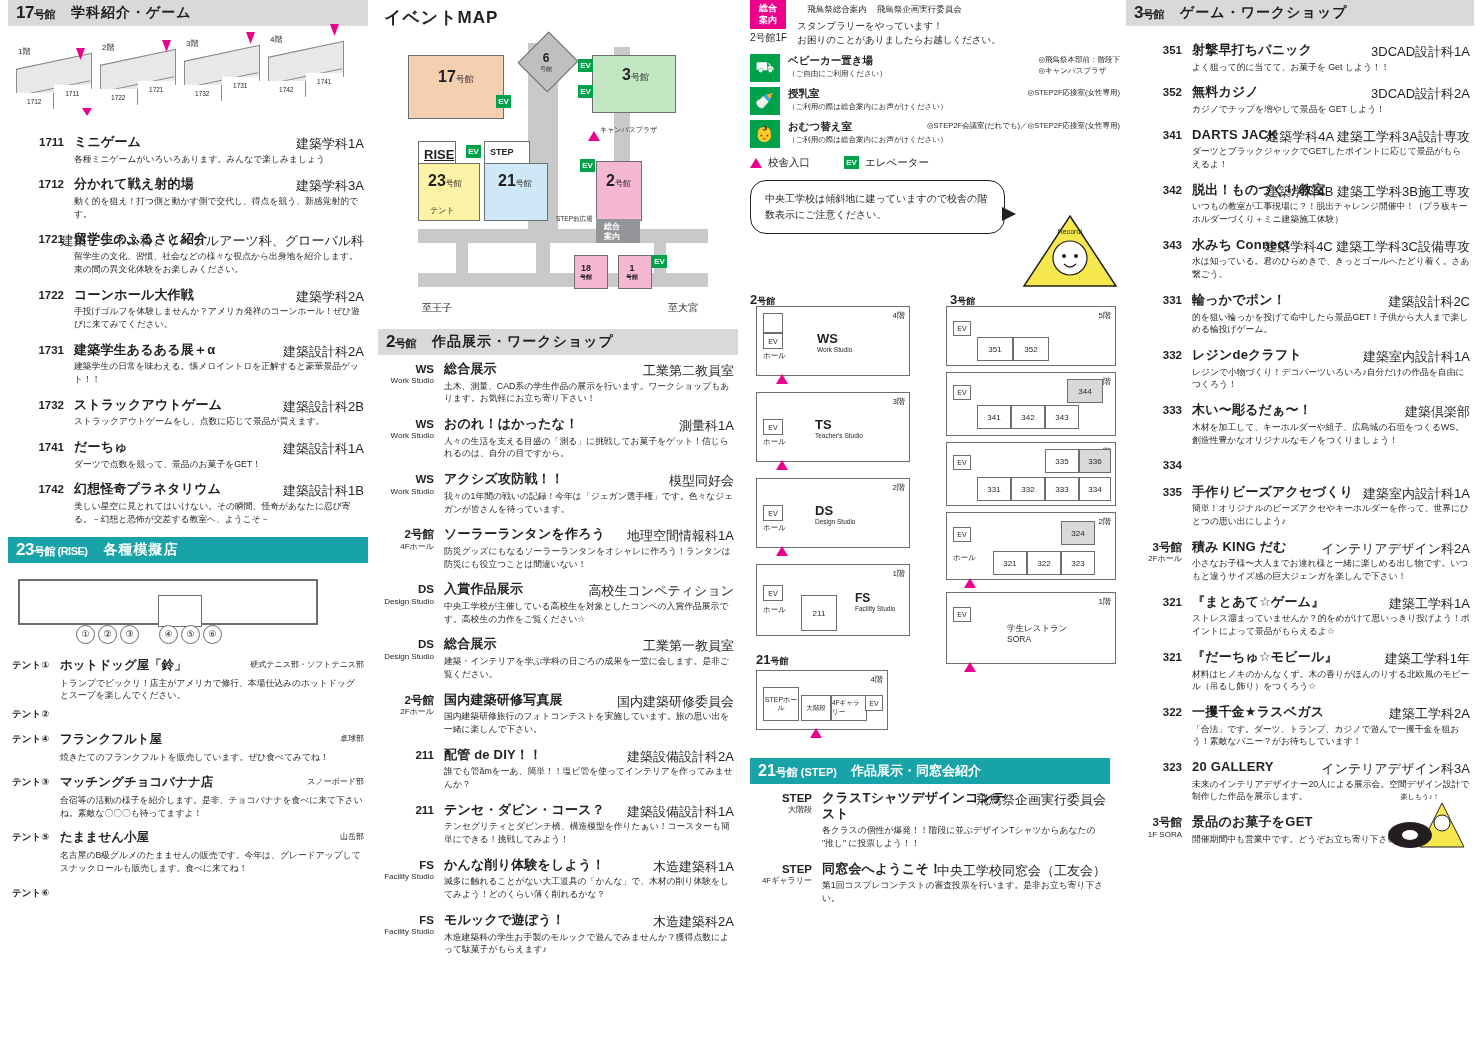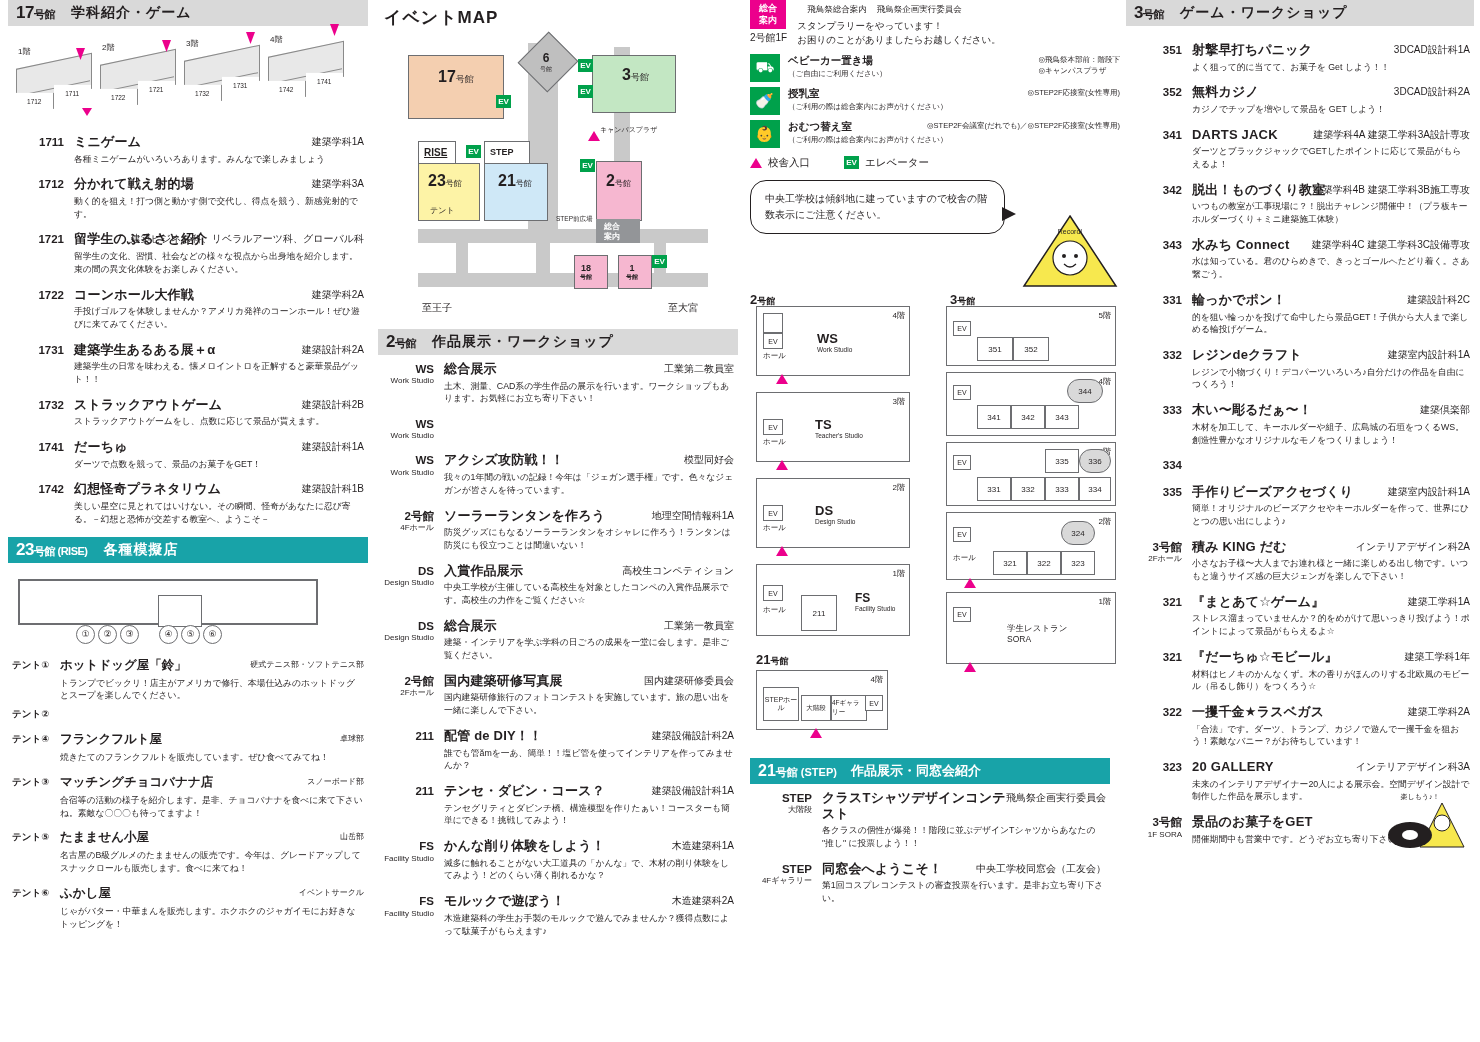--- a/index.html
+++ b/index.html
@@ -40,21 +40,21 @@
     font-size:11.5px;font-weight:bold;line-height:1.25;padding-top:1px;
   }
   .entry .code .sub{display:block;font-size:8px;font-weight:normal;}
   .entry .body{flex:1;position:relative;}
   .entry .ttl{
     font-size:13px;font-weight:bold;letter-spacing:0.2px;line-height:1.2;
     padding-right:96px;
   }
   .entry .org{
     position:absolute;right:0;top:1px;text-align:center;
-    font-size:10px;color:#231f20;line-height:1.35;white-space:nowrap;
+    font-size:13px;color:#231f20;line-height:1.35;white-space:nowrap;
   }
   .entry .desc{font-size:8.8px;line-height:1.45;margin-top:3px;color:#231f20;}
 
   
   .b17{position:relative;height:92px;margin:2px 0 10px 4px;}
   .floorgrp{position:absolute;top:0;width:78px;}
   .floorgrp .flabel{font-size:8px;margin-left:2px;}
   .fplan{
     position:relative;margin-top:4px;height:44px;width:74px;
     transform:skewY(-12deg);
@@ -159,21 +159,21 @@
   }
   .fp .fl{position:absolute;right:4px;top:3px;font-size:8px;}
   .fp .ev{
     position:absolute;border:1px solid #6d6e71;font-size:7px;
     display:flex;align-items:center;justify-content:center;background:#fff;
   }
   .fp .rm{
     position:absolute;border:1px solid #6d6e71;font-size:8px;
     display:flex;align-items:center;justify-content:center;background:#fff;
   }
-  .fp .rm.gray{background:#d9d9d9;border-radius:12px;}
+  .fp .rm.gray{background:#d9d9d9;}
   .fp .studio{position:absolute;font-size:13px;font-weight:bold;}
   .fp .studio small{font-size:6.5px;font-weight:normal;display:block;}
   .fp .hall{position:absolute;font-size:7.5px;}
   .stepbar{
     background:#18a3a8;color:#fff;height:26px;display:flex;align-items:center;
     padding-left:8px;margin:8px 0 6px;
   }
   .stepbar .num{font-size:16px;font-weight:bold;}
   .stepbar .ttl{font-size:13px;font-weight:bold;margin-left:14px;}
   .footicon{position:absolute;right:4px;bottom:4px;width:90px;height:64px;}
@@ -358,25 +358,20 @@
     <div class="tentrow">
       <div class="code">テント⑤</div>
       <div class="body">
         <div class="ttl">たまません小屋</div>
         <div class="org">山岳部</div>
         <div class="desc">名古屋のB級グルメのたまませんの販売です。今年は、グレードアップしてスナックロールも販売します。食べに来てね！</div>
       </div>
     </div>
     <div class="tentrow">
       <div class="code">テント⑥</div>
-      <div class="body">
-        <div class="ttl">ふかし屋</div>
-        <div class="org">イベントサークル</div>
-        <div class="desc">じゃがバター・中華まんを販売します。ホクホクのジャガイモにお好きなトッピングを！</div>
-      </div>
     </div>
   </div>
 </div>
 
 <div class="col col2">
 
   <div class="mapttl">イベントMAP</div>
 
   <div class="mapbox">
 
@@ -403,21 +398,21 @@
     <div class="mp bldg" style="left:214px;top:22px;width:82px;height:56px;background:#c3e7c3;"></div>
     <div class="lbl" style="left:244px;top:34px;">
       <span class="bignum">3</span><span style="font-size:9px;">号館</span>
     </div>
     <div class="evbox" style="position:absolute;left:200px;top:26px;">EV</div>
     <div class="evbox" style="position:absolute;left:200px;top:52px;">EV</div>
     <div class="pinktri" style="position:absolute;left:210px;top:98px;"></div>
     <div class="lbl" style="left:222px;top:92px;font-size:7px;">キャンパスプラザ</div>
 
     <div class="mp bldg" style="left:40px;top:108px;width:36px;height:22px;background:#fff;"></div>
-    <div class="lbl" style="left:46px;top:114px;font-size:10px;font-weight:bold;text-decoration:underline;">RISE</div>
+    <div class="lbl" style="left:46px;top:114px;font-size:13px;font-weight:bold;text-decoration:underline;">RISE</div>
     <div class="mp bldg" style="left:40px;top:130px;width:60px;height:56px;background:#fdf3a6;"></div>
     <div class="lbl" style="left:50px;top:140px;">
       <span class="bignum">23</span><span style="font-size:8px;">号館</span>
     </div>
     <div class="lbl" style="left:52px;top:172px;font-size:8px;">テント</div>
 
     <div class="mp bldg" style="left:106px;top:108px;width:44px;height:22px;background:#fff;"></div>
     <div class="lbl" style="left:112px;top:114px;font-size:9px;font-weight:bold;">STEP</div>
     <div class="mp bldg" style="left:106px;top:130px;width:62px;height:56px;background:#cfe8f7;"></div>
     <div class="lbl" style="left:120px;top:140px;">
@@ -457,20 +452,25 @@
     <div class="entry">
       <div class="code"><span>WS</span><span class="sub">Work Studio</span></div>
       <div class="body">
         <div class="ttl">総合展示</div>
         <div class="org">工業第二教員室</div>
         <div class="desc">土木、測量、CAD系の学生作品の展示を行います。ワークショップもあります。お気軽にお立ち寄り下さい！</div>
       </div>
     </div>
     <div class="entry">
       <div class="code"><span>WS</span><span class="sub">Work Studio</span></div>
+      <div class="body">
+        <div class="ttl">おのれ！はかったな！</div>
+        <div class="org">測量科1A</div>
+        <div class="desc">人々の生活を支える目盛の「測る」に挑戦してお菓子をゲット！信じられるのは、自分の目ですから。</div>
+      </div>
     </div>
     <div class="entry">
       <div class="code"><span>WS</span><span class="sub">Work Studio</span></div>
       <div class="body">
         <div class="ttl">アクシズ攻防戦！！</div>
         <div class="org">模型同好会</div>
         <div class="desc">我々の1年間の戦いの記録！今年は「ジェガン選手権」です。色々なジェガンが皆さんを待っています。</div>
       </div>
     </div>
     <div class="entry">

